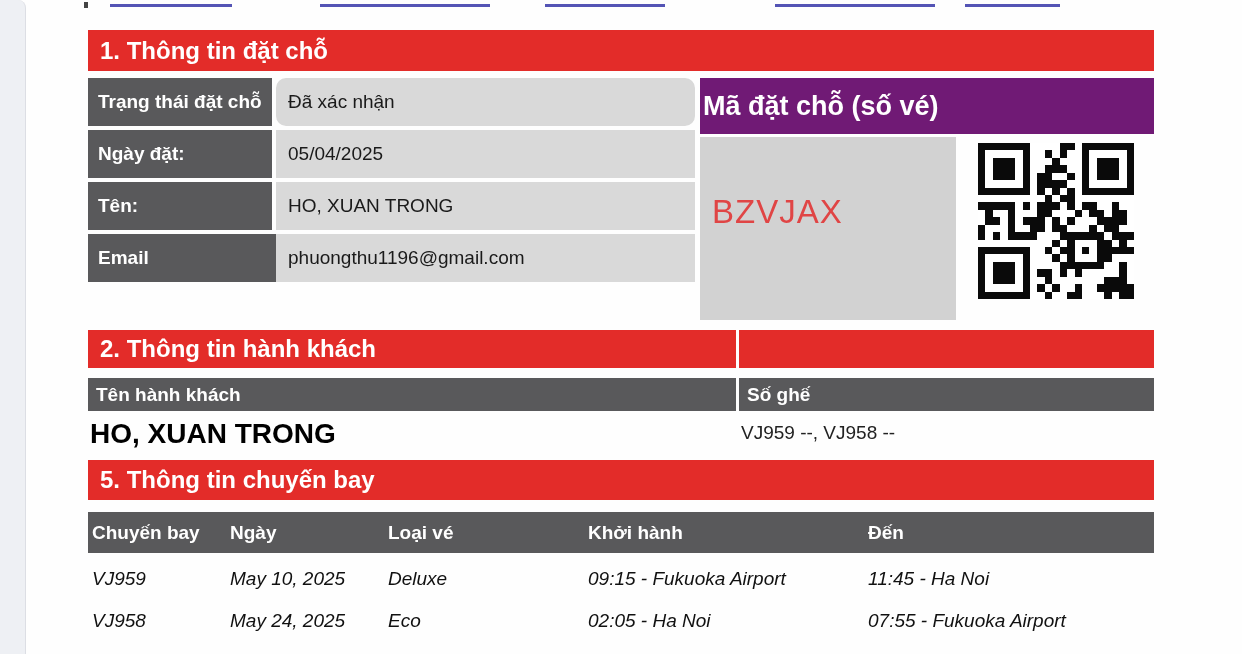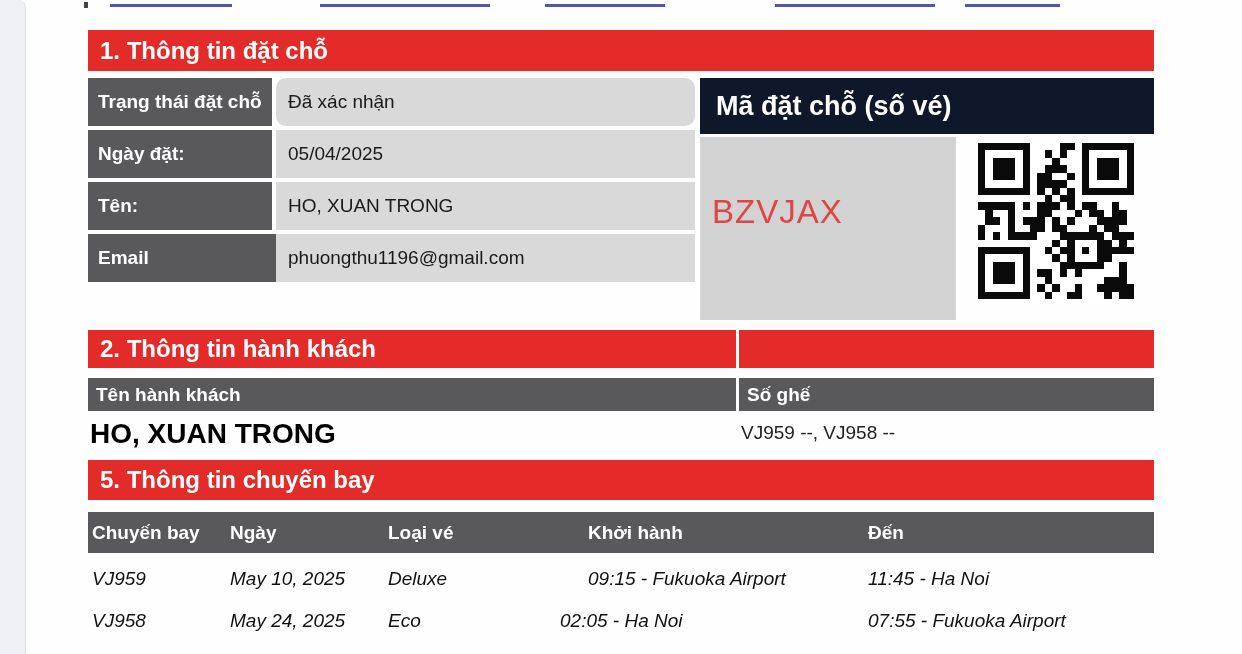--- a/index.html
+++ b/index.html
@@ -19,22 +19,22 @@
   .abs { position:absolute; }
 
   .sec-header { background:#e32c29; color:#ffffff; font-weight:bold; font-size:24px;
                 display:flex; align-items:center; padding-left:12px; }
 
   .lbl-cell { background:#59595b; color:#ffffff; font-weight:bold; font-size:19px;
               display:flex; align-items:center; padding-left:10px; }
   .val-cell { background:#d9d9d9; color:#1a1a1a; font-size:19px;
               display:flex; align-items:center; padding-left:12px; }
 
-  .code-header { background:#0f172a; color:#ffffff; font-weight:bold; font-size:27px;
-                 display:flex; align-items:center; padding-left:16px; }
+  .code-header { background:#701a75; color:#ffffff; font-weight:bold; font-size:27px;
+                 display:flex; align-items:center; padding-left:3px; }
   .code-box { background:#d2d2d2; }
   .code-text { color:#e04545; font-size:33px; letter-spacing:1px; padding:56px 0 0 12px; }
 
   .subhdr-cell { background:#59595b; color:#ffffff; font-weight:bold; font-size:19px;
                  display:flex; align-items:center; padding-left:8px; }
 
   .passenger-name { font-size:28px; font-weight:bold; color:#000; }
   .seat-text { font-size:19px; color:#222; }
 
   .flight-hdr { background:#59595b; }
@@ -339,17 +339,17 @@
     <span style="left:142px;">May 10, 2025</span>
     <span style="left:300px;">Deluxe</span>
     <span style="left:500px;">09:15 - Fukuoka Airport</span>
     <span style="left:780px;">11:45 - Ha Noi</span>
   </div>
 
   <div class="abs flight-row" style="left:88px; top:600px; width:1066px; height:42px;">
     <span style="left:4px;">VJ958</span>
     <span style="left:142px;">May 24, 2025</span>
     <span style="left:300px;">Eco</span>
-    <span style="left:472px;">02:05 - Ha Noi</span>
+    <span style="left:500px;">02:05 - Ha Noi</span>
     <span style="left:780px;">07:55 - Fukuoka Airport</span>
   </div>
 
 </div>
 
 </body></html>

